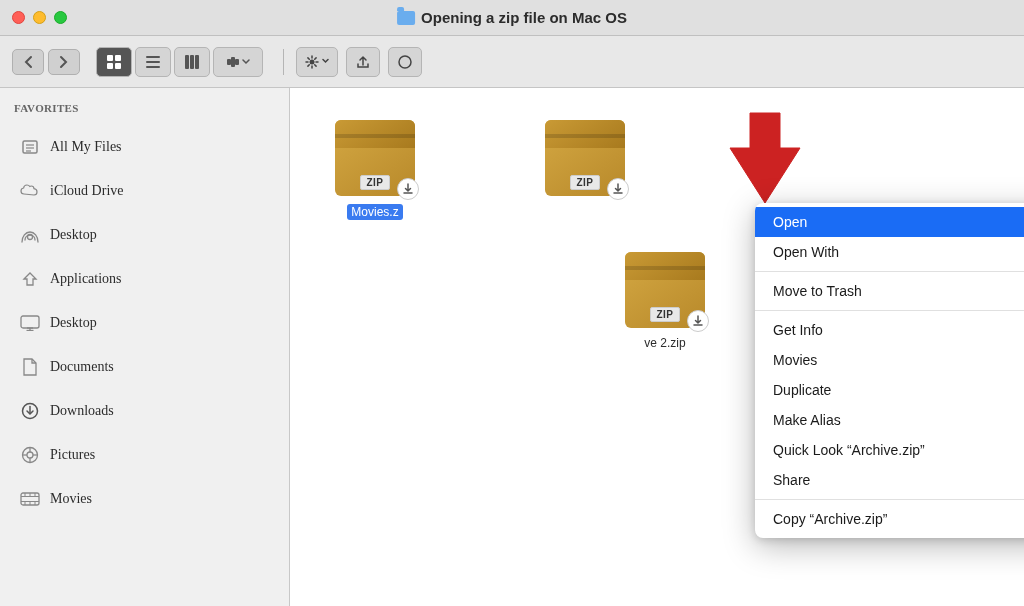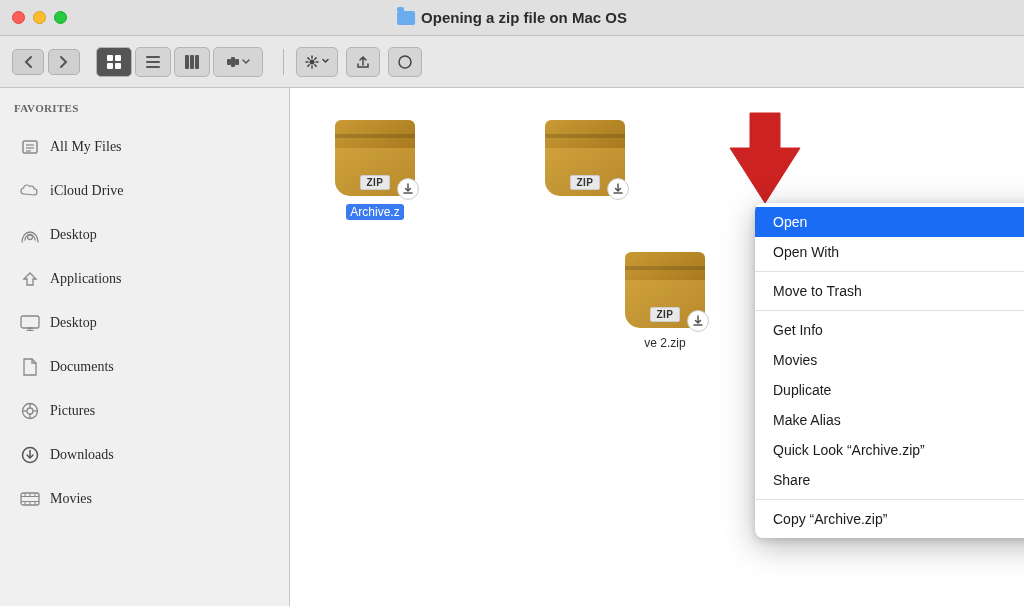--- a/index.html
+++ b/index.html
@@ -218,21 +218,21 @@
       position: relative;
       display: flex;
       align-items: center;
       justify-content: center;
     }
     
     .zip-box {
       width: 80px;
       height: 76px;
       background: linear-gradient(145deg, #d4a843, #b8892a);
-      border-radius: 15px;
+      border-radius: 6px;
       position: relative;
       display: flex;
       flex-direction: column;
       align-items: center;
       justify-content: flex-end;
       padding-bottom: 6px;
     }
     .zip-box::before {
       content: '';
       position: absolute;
@@ -492,40 +492,40 @@
           <path d="M2 1 H10 L14 5 V17 H2 Z" stroke="#888" stroke-width="1.3" fill="none"></path>
           <path d="M10 1 V5 H14" stroke="#888" stroke-width="1.3" fill="none"></path>
         </svg>
       </div>
       <span class="sidebar-item-label">Documents</span>
     </div>
 
     <div class="sidebar-item">
       <div class="sidebar-item-icon">
         <svg width="18" height="18" viewBox="0 0 18 18" fill="none">
+          <circle cx="9" cy="9" r="7.5" stroke="#555" stroke-width="1.5"></circle>
+          <line x1="9" y1="4.5" x2="9" y2="11" stroke="#555" stroke-width="1.5" stroke-linecap="round"></line>
+          <path d="M6 9 L9 12 L12 9" stroke="#555" stroke-width="1.5" stroke-linecap="round" fill="none"></path>
+        </svg>
+      </div>
+      <span class="sidebar-item-label">Downloads</span>
+    </div>
+
+    <div class="sidebar-item">
+      <div class="sidebar-item-icon">
+        <svg width="18" height="18" viewBox="0 0 18 18" fill="none">
           <circle cx="9" cy="9" r="7.5" stroke="#888" stroke-width="1.3"></circle>
           <circle cx="9" cy="9" r="3" stroke="#888" stroke-width="1.3"></circle>
           <line x1="9" y1="1.5" x2="9" y2="6" stroke="#888" stroke-width="1.3"></line>
           <line x1="9" y1="12" x2="9" y2="16.5" stroke="#888" stroke-width="1.3"></line>
           <line x1="1.5" y1="9" x2="6" y2="9" stroke="#888" stroke-width="1.3"></line>
           <line x1="12" y1="9" x2="16.5" y2="9" stroke="#888" stroke-width="1.3"></line>
         </svg>
       </div>
       <span class="sidebar-item-label">Pictures</span>
-    </div>
-
-    <div class="sidebar-item">
-      <div class="sidebar-item-icon">
-        <svg width="18" height="18" viewBox="0 0 18 18" fill="none">
-          <circle cx="9" cy="9" r="7.5" stroke="#555" stroke-width="1.5"></circle>
-          <line x1="9" y1="4.5" x2="9" y2="11" stroke="#555" stroke-width="1.5" stroke-linecap="round"></line>
-          <path d="M6 9 L9 12 L12 9" stroke="#555" stroke-width="1.5" stroke-linecap="round" fill="none"></path>
-        </svg>
-      </div>
-      <span class="sidebar-item-label">Downloads</span>
     </div>
 
     <div class="sidebar-item">
       <div class="sidebar-item-icon">
         <svg width="20" height="14" viewBox="0 0 20 14" fill="none">
           <rect x="1" y="1" width="18" height="12" rx="2" stroke="#888" stroke-width="1.3"></rect>
           <line x1="1" y1="4.5" x2="19" y2="4.5" stroke="#888" stroke-width="1"></line>
           <line x1="1" y1="9.5" x2="19" y2="9.5" stroke="#888" stroke-width="1"></line>
           <line x1="5" y1="1" x2="5" y2="4.5" stroke="#888" stroke-width="1"></line>
           <line x1="10" y1="1" x2="10" y2="4.5" stroke="#888" stroke-width="1"></line>
@@ -552,21 +552,21 @@
       <div class="file-icon-wrapper">
         <div class="zip-box">
           <span class="zip-label">ZIP</span>
           <div class="zip-badge">
             <svg width="12" height="12" viewBox="0 0 12 12" fill="none">
               <path d="M6 1v7M3.5 5.5L6 8L8.5 5.5M2 10h8" stroke="#555" stroke-width="1.5" stroke-linecap="round" fill="none"></path>
             </svg>
           </div>
         </div>
       </div>
-      <div class="file-label selected-label">Archive.z</div>
+      <div class="file-label selected-label">Movies.z</div>
     </div>
 
     <div class="file-item" style="margin-top:10px; margin-left:100px;">
       <div class="file-icon-wrapper">
         <div class="zip-box">
           <span class="zip-label">ZIP</span>
           <div class="zip-badge">
             <svg width="12" height="12" viewBox="0 0 12 12" fill="none">
               <path d="M6 1v7M3.5 5.5L6 8L8.5 5.5M2 10h8" stroke="#555" stroke-width="1.5" stroke-linecap="round" fill="none"></path>
             </svg>

